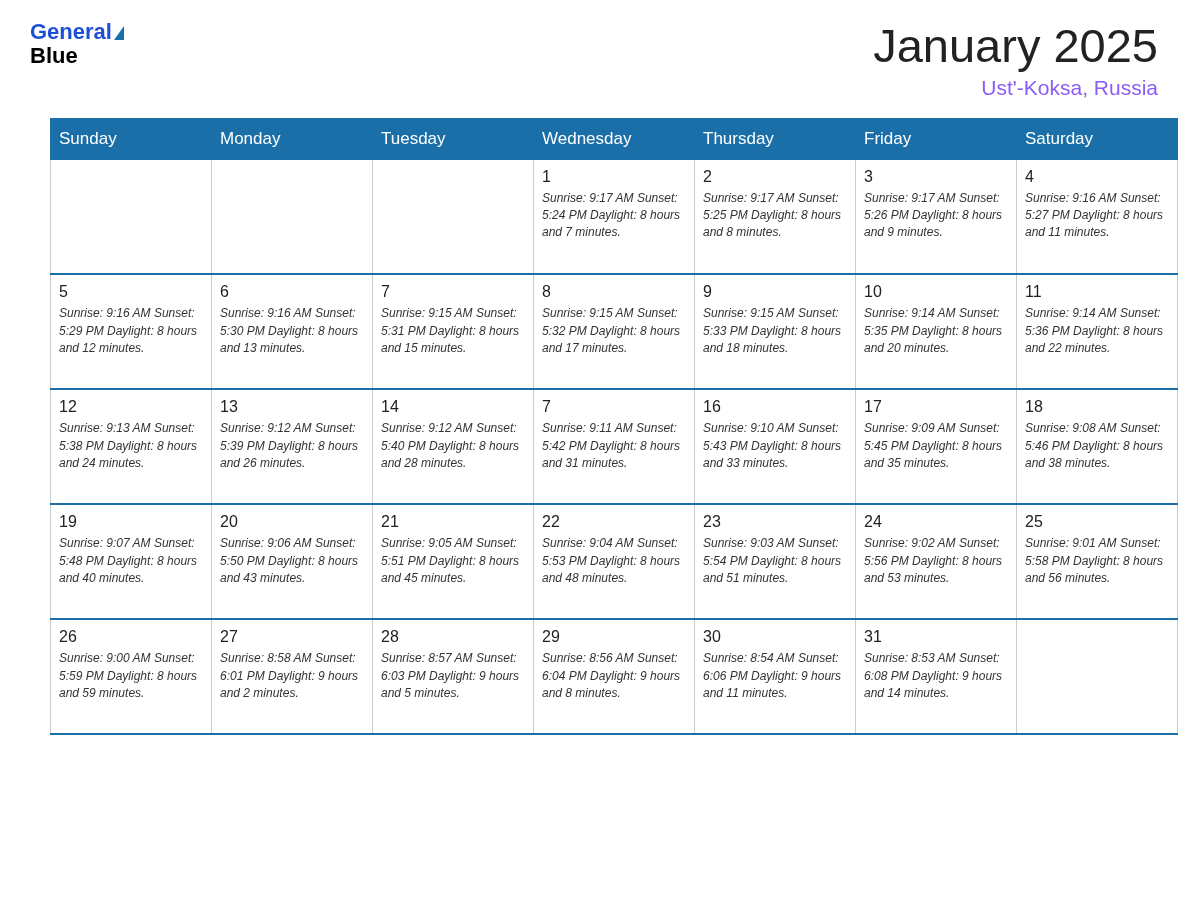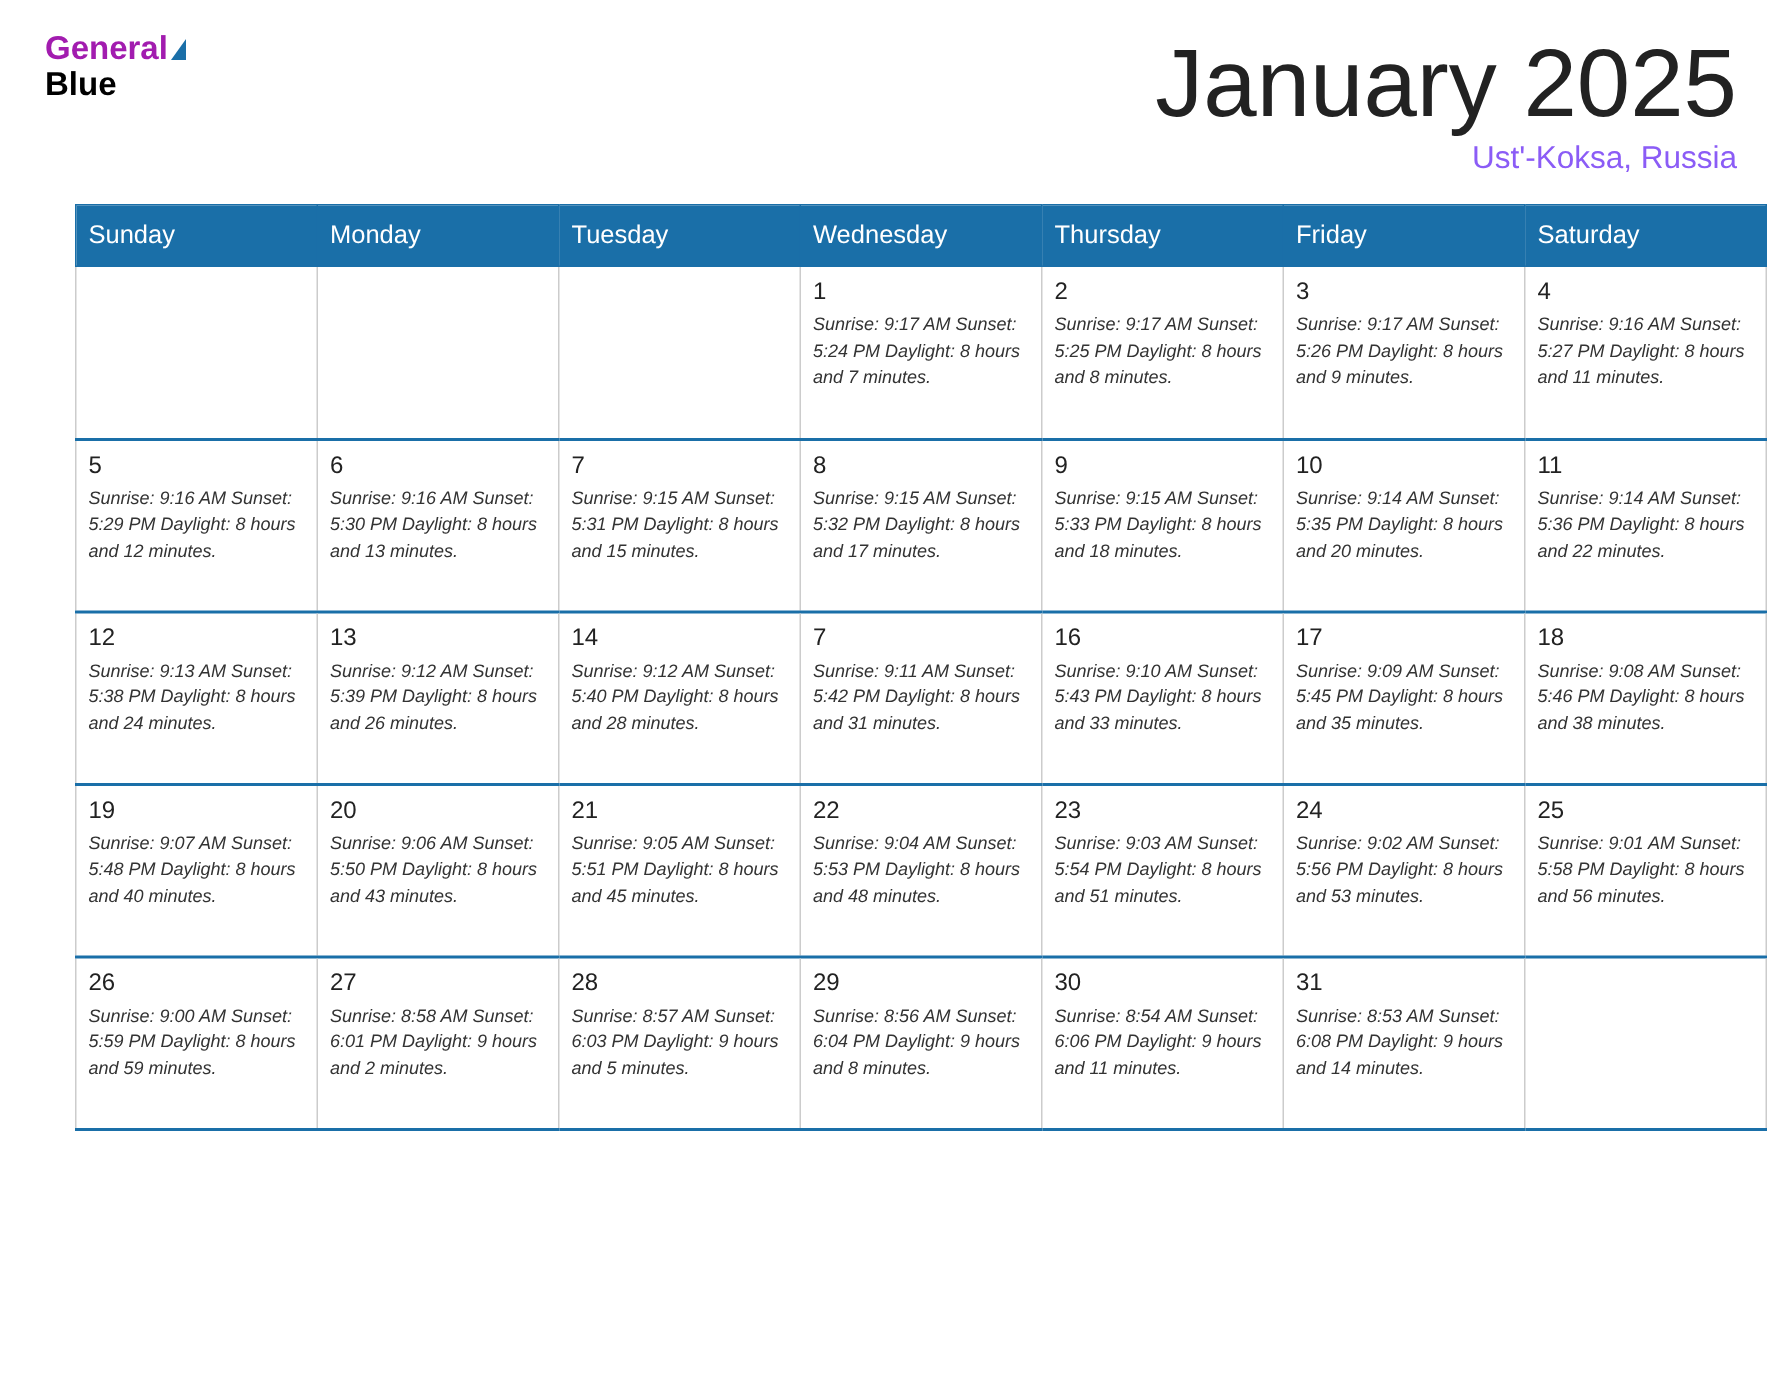--- a/index.html
+++ b/index.html
@@ -20,38 +20,38 @@
       margin-bottom: 18px;
     }
 
     .logo {
       display: flex;
       flex-direction: column;
       font-size: 22px;
       font-weight: bold;
       line-height: 1.1;
     }
-    .logo-general { color: #a21caf; }
+    .logo-general { color: #1d4ed8; }
     .logo-blue { color: #000000; }
     .logo-triangle {
       display: inline-block;
       width: 0;
       height: 0;
       border-left: 10px solid transparent;
       border-right: 0px solid transparent;
       border-bottom: 14px solid #1a6fa8;
       margin-left: 2px;
       vertical-align: middle;
     }
 
     .title-section {
       text-align: right;
     }
     .month-title {
-      font-size: 64px;
+      font-size: 47px;
       font-weight: normal;
       color: #222;
       line-height: 1.1;
     }
     .location-title {
       font-size: 21px;
       color: #8b5cf6;
       margin-top: 4px;
     }
 

